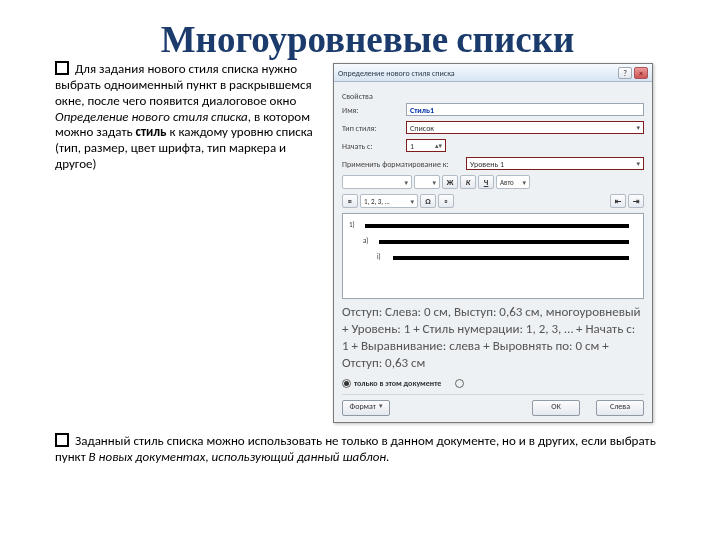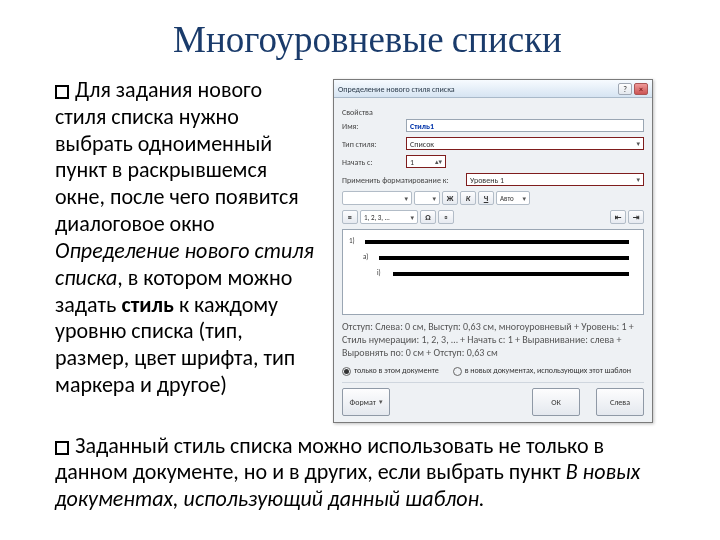--- a/index.html
+++ b/index.html
@@ -1,20 +1,20 @@
 <!DOCTYPE html>
 <html><head>
 <meta charset="utf-8">
 <style>
   * { box-sizing: border-box; margin: 0; padding: 0; }
   html, body { width: 720px; height: 540px; font-family: "Segoe UI", "Calibri", sans-serif; background: #fff; }
   .slide { width: 720px; height: 540px; padding: 18px 40px 20px 55px; position: relative; }
-  .title { font-family: "Cambria", "Georgia", serif; font-weight: 400; font-size: 37px; color: #1a3b6b; text-align: center; margin-bottom: 16px; }
+  .title { font-family: "Cambria", "Georgia", serif; font-weight: 700; font-size: 37px; color: #1a3b6b; text-align: center; }
   .row1 { display: flex; gap: 18px; align-items: flex-start; }
-  .para { font-size: 22px; line-height: 1.22; color: #000; }
+  .para { font-size: 13px; line-height: 1.22; color: #000; }
   .bullet { display: inline-block; width: 14px; height: 14px; border: 2px solid #000; position: relative; vertical-align: -2px; margin-right: 6px; }
   .italic { font-style: italic; }
   .bold { font-weight: 700; }
   .left-block { flex: 0 0 260px; }
   .dialog-wrap { flex: 1; padding-top: 2px; }
   .dialog { width: 320px; border: 1px solid #7a7a7a; background: #eef1f4; font-size: 8px; color: #333; box-shadow: 1px 1px 3px rgba(0,0,0,.25); }
   .titlebar { height: 18px; background: linear-gradient(#f7fbff,#d6e4f2); border-bottom: 1px solid #a9b9c9; display: flex; align-items: center; padding: 0 4px; }
   .titlebar-text { flex:1; font-size: 8px; color:#2a3a4a; }
   .winbtns { display:flex; gap:2px; }
   .winbtn { width:14px; height:12px; border:1px solid #a0a8b4; background: linear-gradient(#fefefe,#e4e8ee); border-radius:2px; display:flex; align-items:center; justify-content:center; font-size:8px; line-height:1; }
@@ -25,26 +25,26 @@
   .inp { flex:1; height:13px; border:1px solid #9aa6b3; background:#fff; font-size:8px; padding:0 3px; display:flex; align-items:center; color:#0033aa;font-weight:bold; }
   .sel { flex:1; height:13px; border:1px solid #7f1d1d; background:#fff; font-size:8px; display:flex; align-items:center; justify-content:space-between; padding:0 3px; }
   .carv { font-size:7px; color:#555; }
   .sectlbl { font-size:8px; color:#444; margin:3px 0 2px; }
   .toolbar { display:flex; gap:2px; align-items:center; margin:3px 0 5px; }
   .tbtn { width:16px; height:14px; border:1px solid #b2bcc7; background:linear-gradient(#fdfdfe,#e6eaf0); border-radius:2px; display:flex; align-items:center; justify-content:center; font-size:8px; font-weight:700; color:#333; }
   .tsel { min-width:34px; height:14px; border:1px solid #b2bcc7; background:#fff; border-radius:2px; display:flex; align-items:center; justify-content:space-between; padding:0 3px; font-size:7px; }
   .preview { border:1px solid #9aa6b3; background:#fff; height:86px; padding:10px 14px 6px 22px; }
   .pline { height:4px; background:#000; margin-bottom:12px; position:relative; }
   .plabel { position:absolute; left:-16px; top:-4px; font-size:7px; color:#333; }
-  .desc { font-size:10px; color:#555; margin-top:5px; line-height:1.3; }
-  .radios { display:flex; gap:14px; margin-top:6px; font-size:8px; color:#333; align-items:center; }
+  .desc { font-size:13px; color:#555; margin-top:5px; line-height:1.3; }
+  .radios { display:flex; gap:14px; margin-top:6px; font-size:8px; color:#333; align-items:center;font-weight:bold; }
   .radio { width:9px; height:9px; border:1px solid #666; border-radius:50%; display:inline-flex; align-items:center; justify-content:center; margin-right:3px; vertical-align:middle; }
   .radio.on::after { content:""; width:5px; height:5px; background:#333; border-radius:50%; }
   .btnrow { display:flex; justify-content:space-between; align-items:center; margin-top:6px; border-top:1px solid #cfd6de; padding-top:5px; }
-  .pushbtn { min-width:48px; height:28px; border:1px solid #8f99a6; background:linear-gradient(#fdfdfe,#e4e8ee); border-radius:2px; font-size:8px; display:flex; align-items:center; justify-content:center; padding:0 6px; gap:3px; }
+  .pushbtn { min-width:48px; height:16px; border:1px solid #8f99a6; background:linear-gradient(#fdfdfe,#e4e8ee); border-radius:2px; font-size:8px; display:flex; align-items:flex-start; justify-content:center; padding:0 6px; gap:3px; }
   .btnrow-right { display:flex; gap:16px; }
   .para2 { margin-top: 10px; }
 </style>
 </head>
 <body>
 
 <div class="slide">
   <h1 class="title">Многоуровневые списки</h1>
 
   <div class="row1">
@@ -126,21 +126,21 @@
             <div class="pline" style="margin-left:14px">
                 <span class="plabel">a)</span>
               </div>
             <div class="pline" style="margin-left:28px">
                 <span class="plabel">i)</span>
               </div>
           </div>
           <div class="desc">Отступ: Слева: 0 см, Выступ: 0,63 см, многоуровневый + Уровень: 1 + Стиль нумерации: 1, 2, 3, … + Начать с: 1 + Выравнивание: слева + Выровнять по: 0 см + Отступ: 0,63 см</div>
           <div class="radios">
             <span><span class="radio on"></span><span>только в этом документе</span></span>
-            <span><span class="radio"></span><span>в новых документах, использующих этот шаблон</span></span>
+            <span><span class="radio"></span></span>
           </div>
           <div class="btnrow">
             <div class="pushbtn">
                 <span>Формат</span>
                 <span class="carv">▾</span>
               </div>
             <div class="btnrow-right">
               <div class="pushbtn">ОК</div>
               <div class="pushbtn">Слева</div>
             </div>

